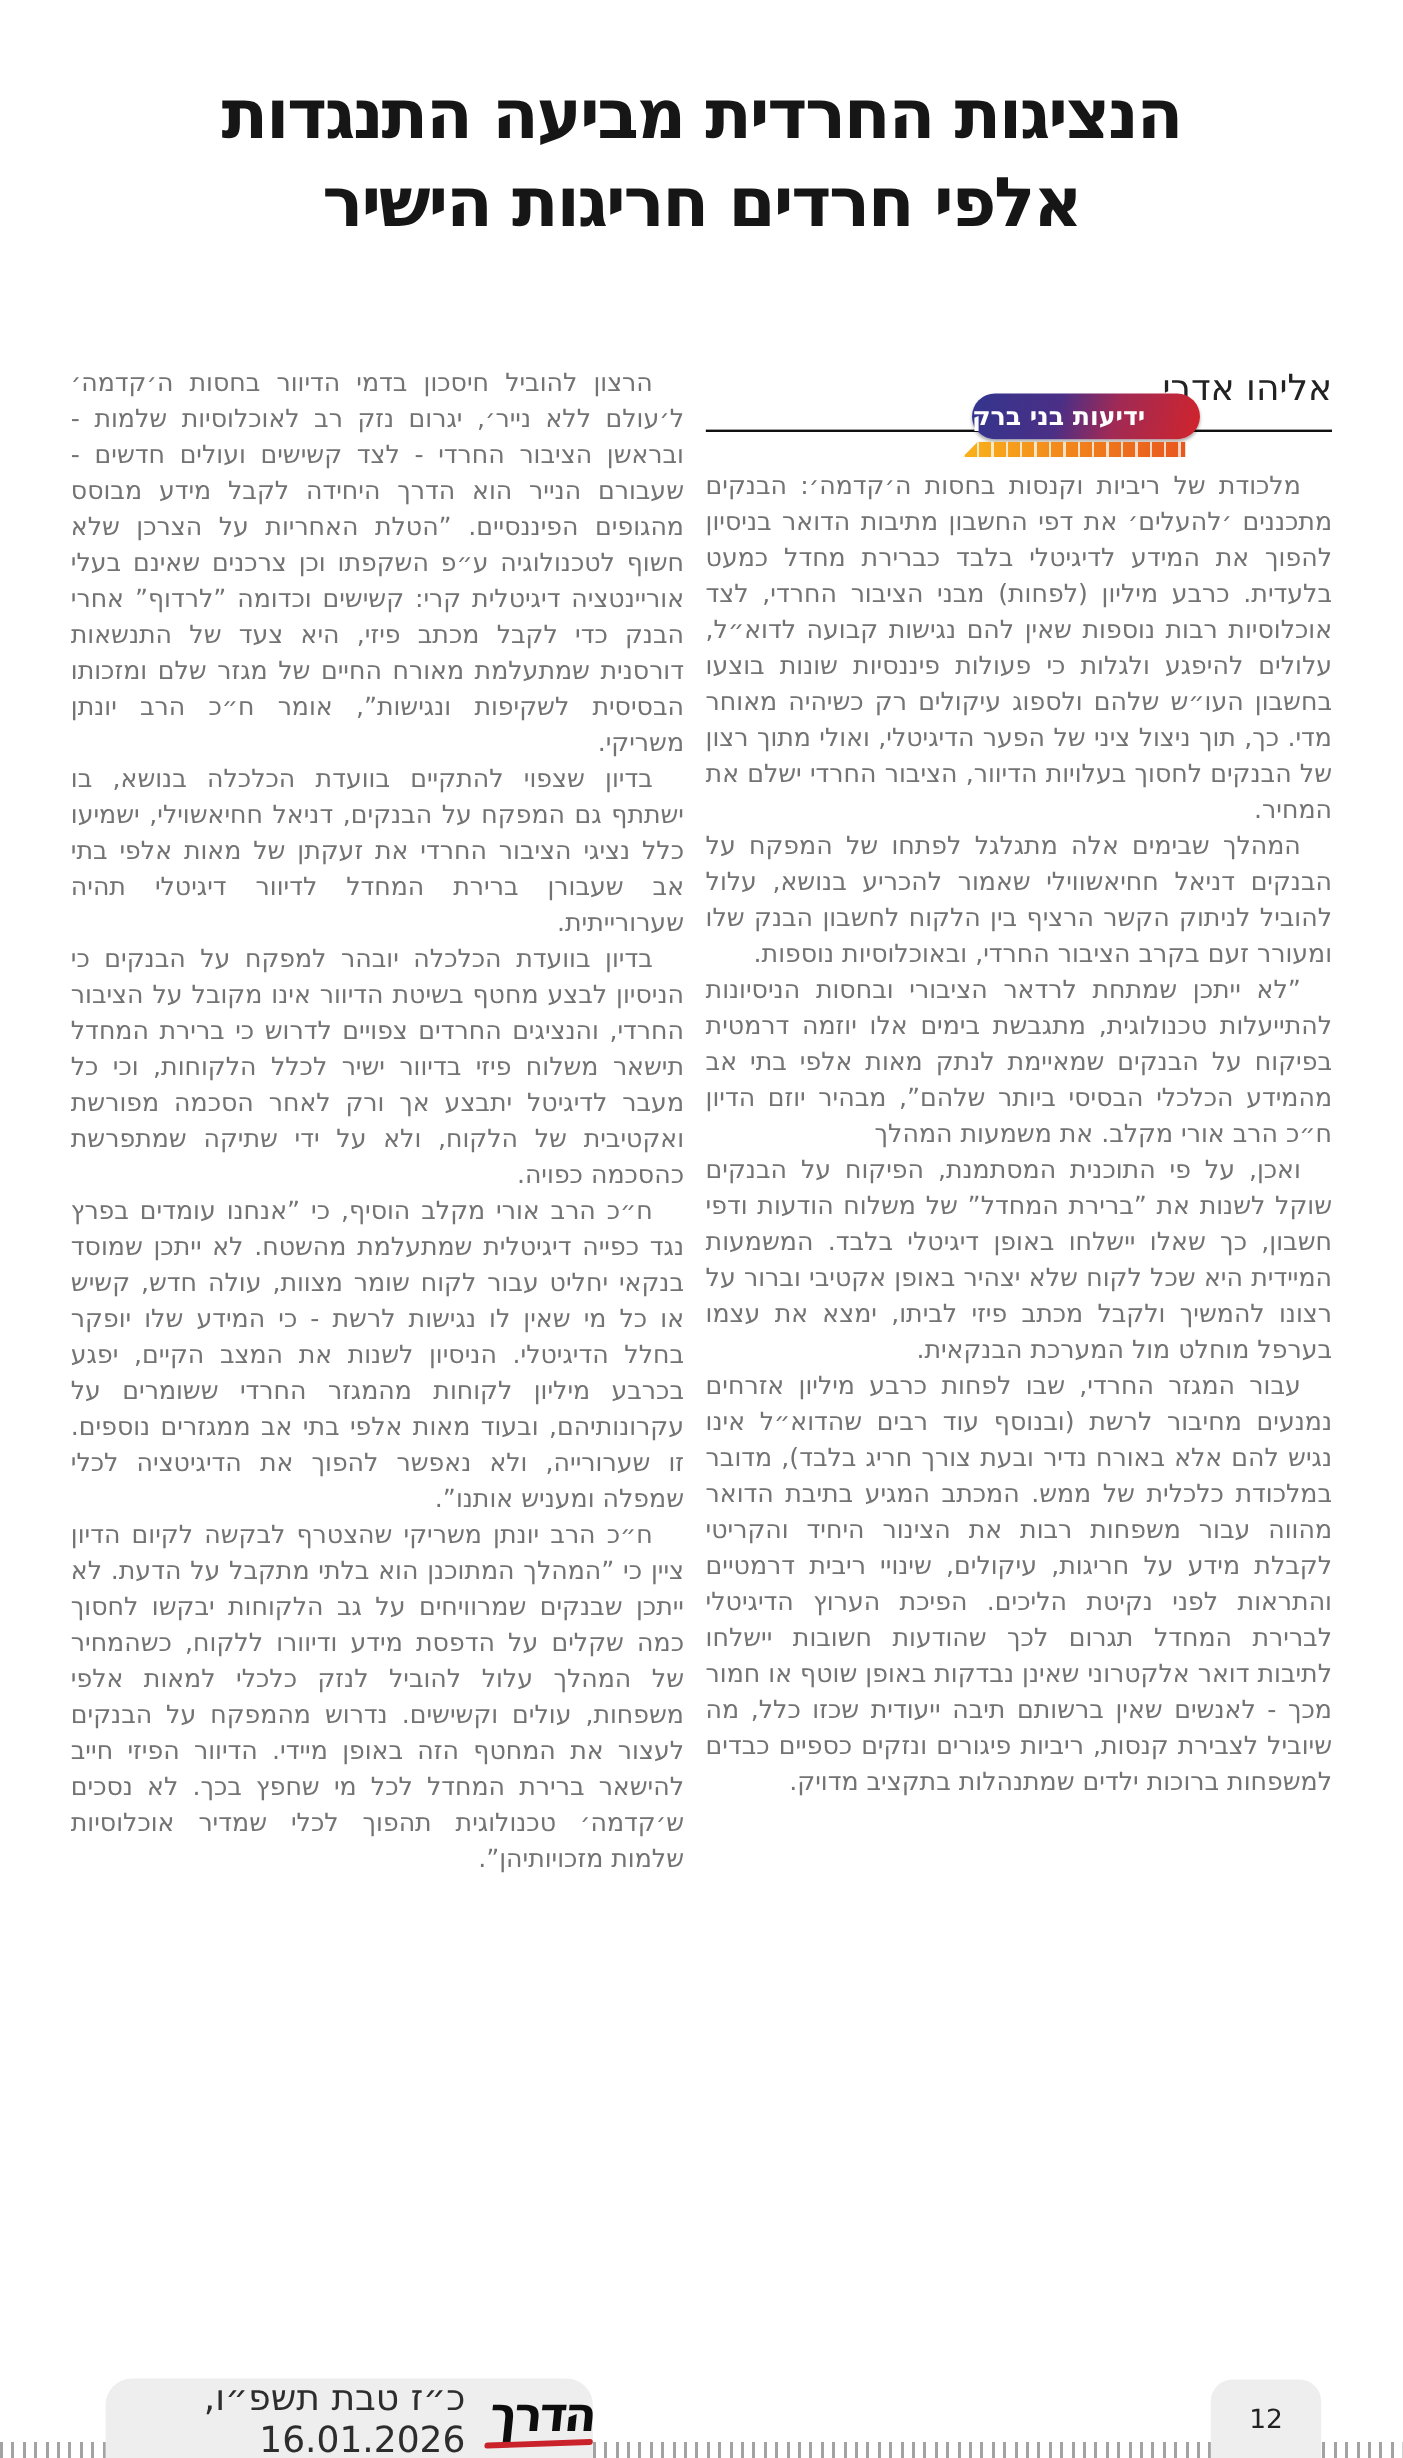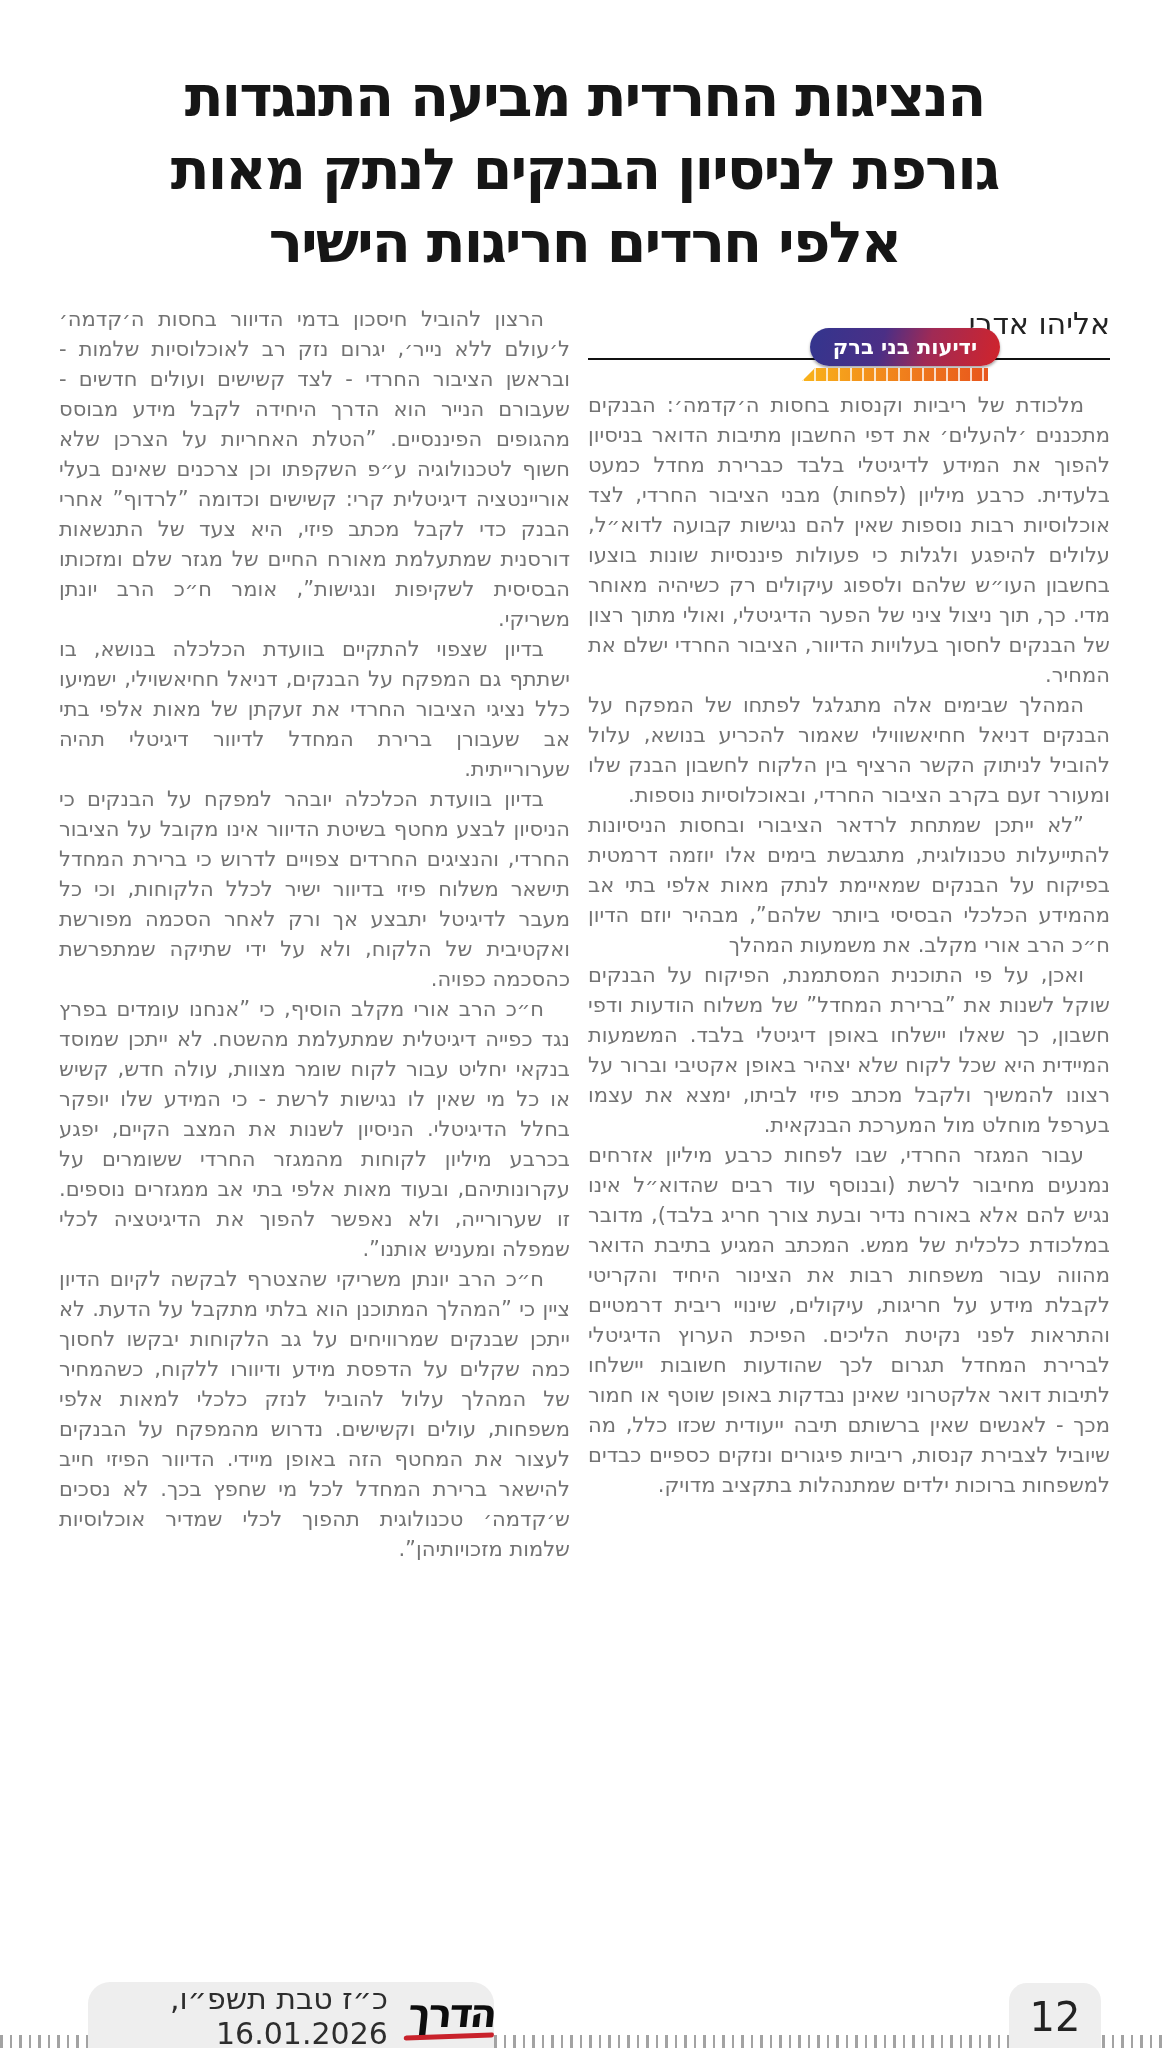--- a/index.html
+++ b/index.html
@@ -42,21 +42,21 @@
   }
   .byline-rule{
     position:absolute;top:54px;right:0;left:0;
     border-top:2px solid #111;
   }
   .badge{
     position:absolute;top:24px;left:222px;
     width:190px;height:38px;border-radius:19px;
     background:linear-gradient(105deg,#33358e 0%,#4b2f86 38%,#a02a55 62%,#d1242b 100%);
     box-shadow:0 2px 3px rgba(0,0,0,.35);
-    display:flex;align-items:center;justify-content:center;
+    display:flex;align-items:center;justify-content:flex-end;
     direction:rtl;
   }
   .badge-label{color:#ffffff;font-weight:700;font-size:21px;letter-spacing:0;}
   .badge-tagline{
     position:absolute;top:64px;left:214px;
     width:186px;height:13px;
     background:
       repeating-linear-gradient(90deg,rgba(255,255,255,.75) 0 2px,rgba(255,255,255,0) 2px 12px),
       linear-gradient(90deg,#f9b31b 0%,#ef7a1c 60%,#e8561d 100%);
     clip-path:polygon(7% 0,100% 0,100% 100%,0 100%);
@@ -88,30 +88,29 @@
     position:absolute;left:-2px;right:-2px;bottom:0;height:5px;
     background:#c9222b;border-radius:3px;transform:rotate(-2deg);
   }
   .issue-date{font-size:30px;color:#2d2d2d;text-align:right;}
   .page-tab{
     position:absolute;left:1009px;bottom:10px;
     width:92px;height:67px;
     background:#eeeeee;border-radius:18px 18px 0 0;
     display:flex;align-items:center;justify-content:center;
   }
-  .page-num{font-size:40px;color:#222;}
+  .page-num{font-size:22px;color:#222;}
 </style>
 </head>
 <body>
 
 <div class="page">
 
   <div class="headline">
     <div>הנציגות החרדית מביעה התנגדות</div>
-    <div>גורפת לניסיון הבנקים לנתק מאות</div>
     <div>אלפי חרדים חריגות הישיר</div>
   </div>
 
   <div class="columns">
 
     <div class="col right">
       <div class="rc-header">
         <span class="byline">אליהו אדרי</span>
         <div class="byline-rule"></div>
         <div class="badge">

